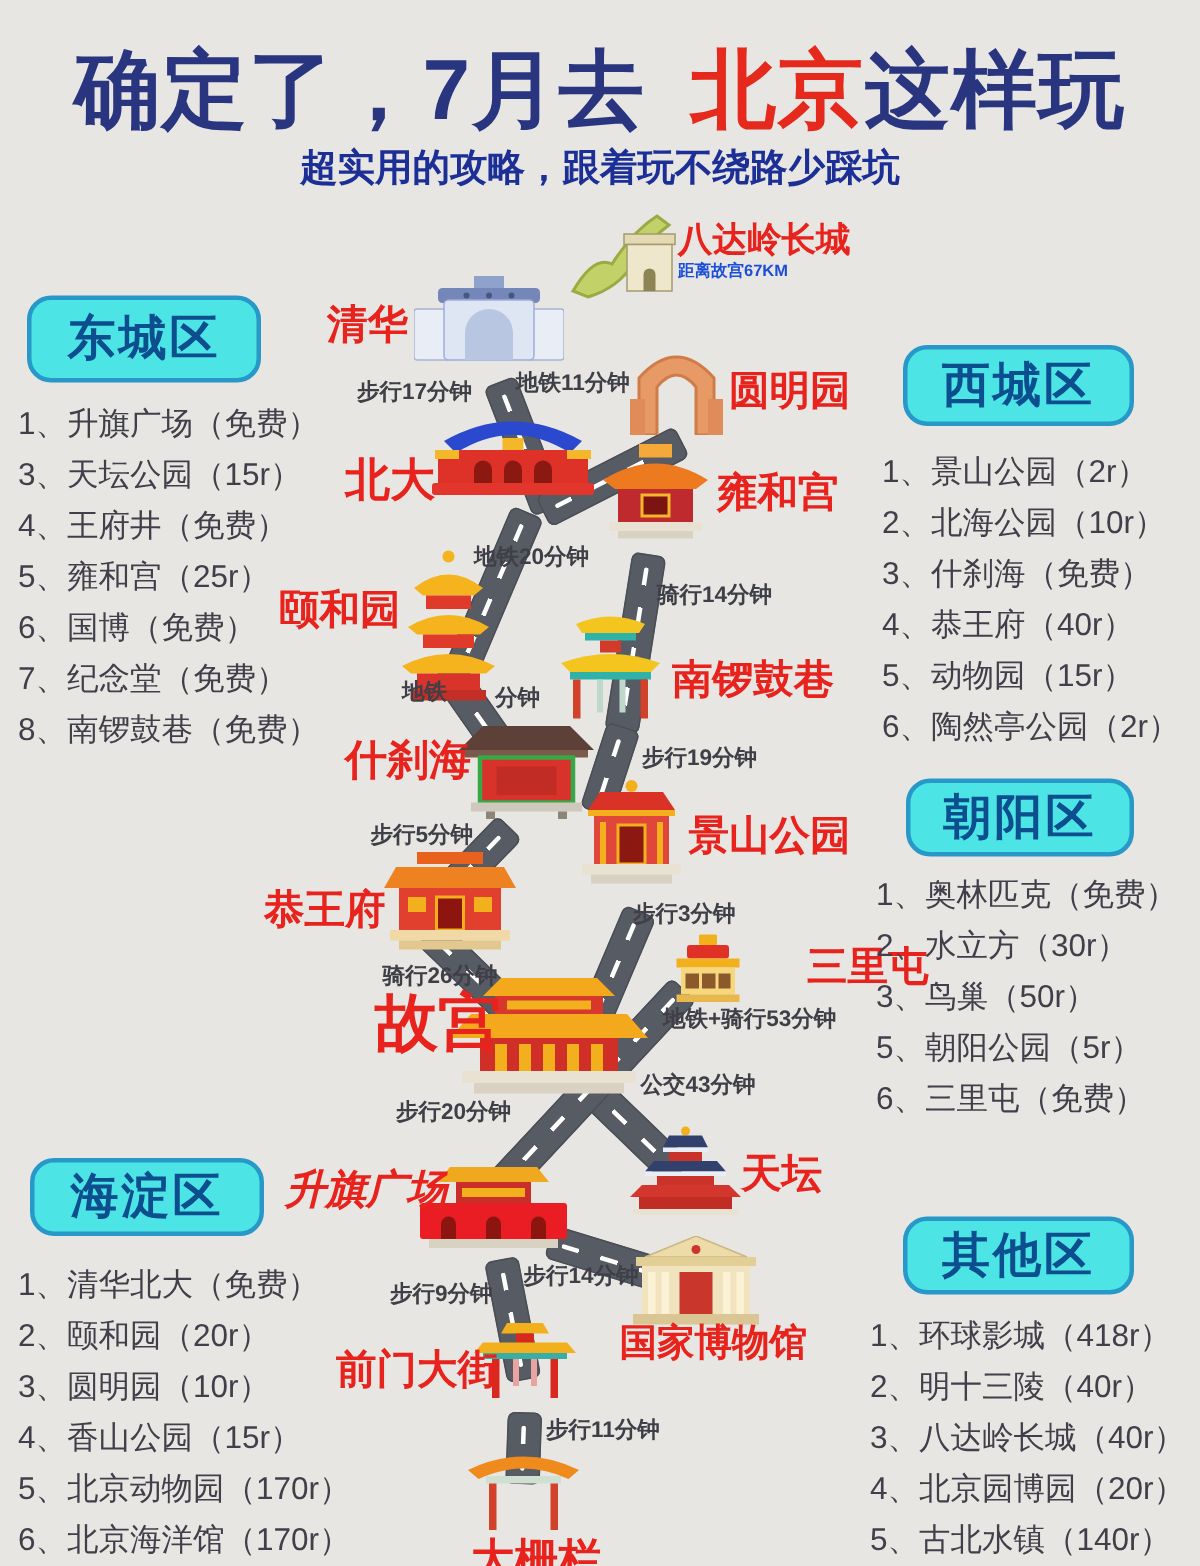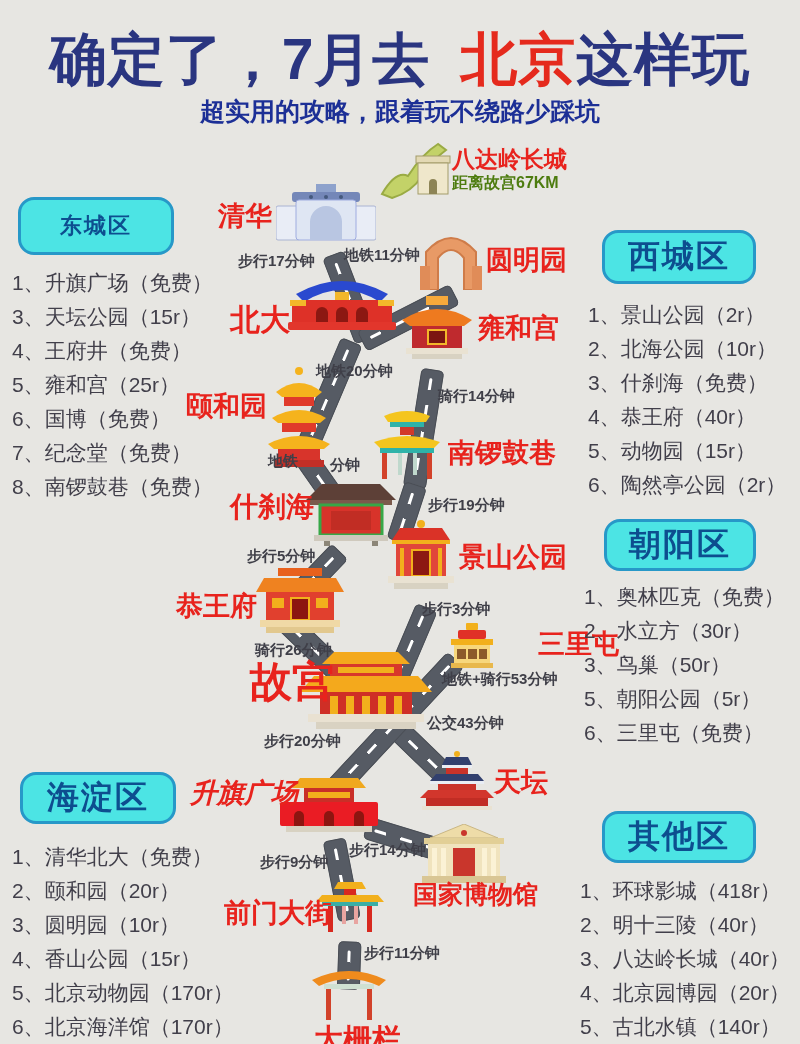--- a/index.html
+++ b/index.html
@@ -17,31 +17,31 @@
   .dlist{position:absolute;list-style:none;margin:0;padding:0;color:#413f4a;font-size:21px;z-index:5;white-space:nowrap;}
   .dlist li{height:34px;line-height:34px;}
 
   
   .road{position:absolute;height:23px;background:#565b64;border-radius:5px;transform-origin:0 50%;z-index:1;box-shadow:0 0 0 1px #4a4e55 inset;}
   .road::after{content:"";position:absolute;left:9px;right:9px;top:50%;height:3px;transform:translateY(-50%);
     background-image:repeating-linear-gradient(90deg,#ffffff 0 12px,transparent 12px 27px);border-radius:2px;}
   .lm{position:absolute;z-index:2;line-height:0;}
   .lm-label{position:absolute;z-index:3;color:#e8231d;font-weight:900;white-space:nowrap;}
   .route-label{position:absolute;z-index:3;color:#3f3f48;font-size:15px;font-weight:700;white-space:nowrap;}
-  .gw-note{position:absolute;z-index:3;color:#4d7c0f;font-size:16px;font-weight:700;white-space:nowrap;}
+  .gw-note{position:absolute;z-index:3;color:#1d4ed8;font-size:11px;font-weight:700;white-space:nowrap;}
 </style>
 </head>
 <body>
 
 <div class="page">
 
   <div class="title"><span class="navy">确定了，7月去</span><span class="red">北京</span><span class="navy">这样玩</span></div>
   <div class="subtitle">超实用的攻略，跟着玩不绕路少踩坑</div>
 
-  <div class="badge" style="left:18px;top:197px;width:150px;height:52px;font-size:22px;">东城区</div>
+  <div class="badge" style="left:18px;top:197px;width:150px;height:52px;font-size:32px;">东城区</div>
   <div class="badge" style="left:602px;top:230px;width:148px;height:48px;font-size:32px;">西城区</div>
   <div class="badge" style="left:604px;top:519px;width:146px;height:46px;font-size:32px;">朝阳区</div>
   <div class="badge" style="left:20px;top:772px;width:150px;height:46px;font-size:32px;">海淀区</div>
   <div class="badge" style="left:602px;top:811px;width:148px;height:46px;font-size:32px;font-family:Liberation Mono, monospace;">其他区</div>
 
   <ul class="dlist" style="left:12px;top:266px;">
     <li>1、升旗广场（免费）</li>
     <li>3、天坛公园（15r）</li>
     <li>4、王府井（免费）</li>
     <li>5、雍和宫（25r）</li>

